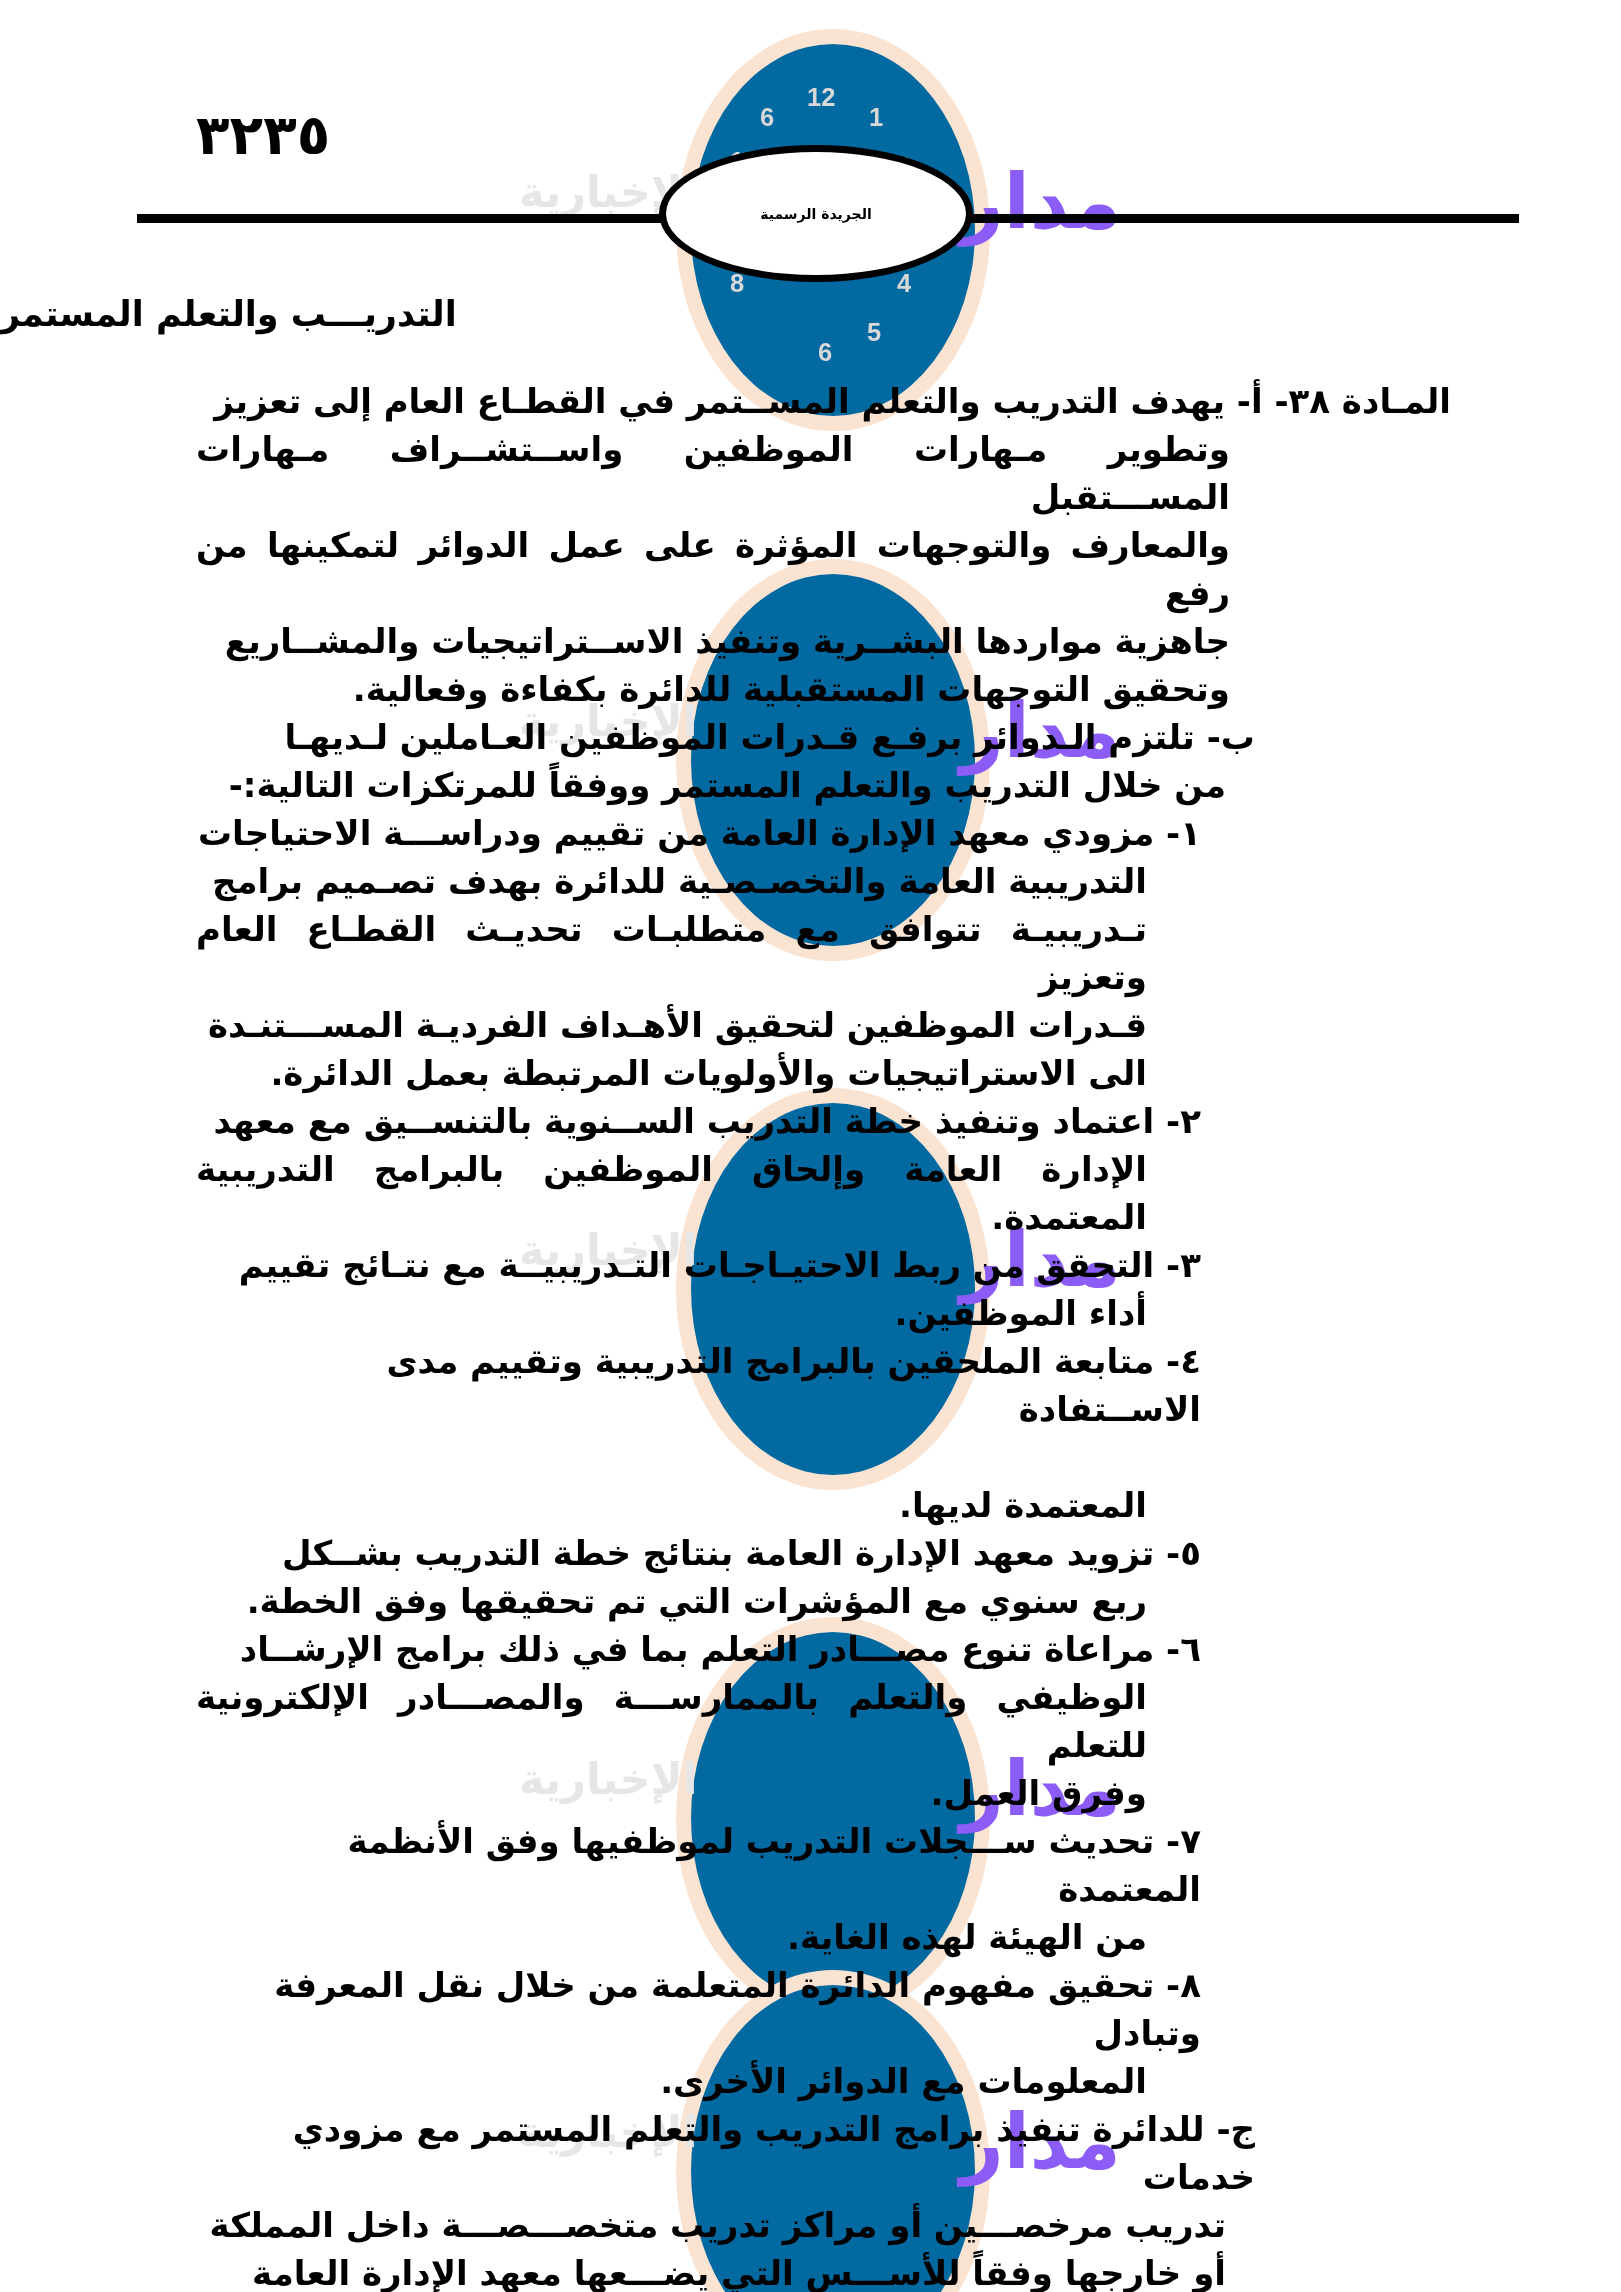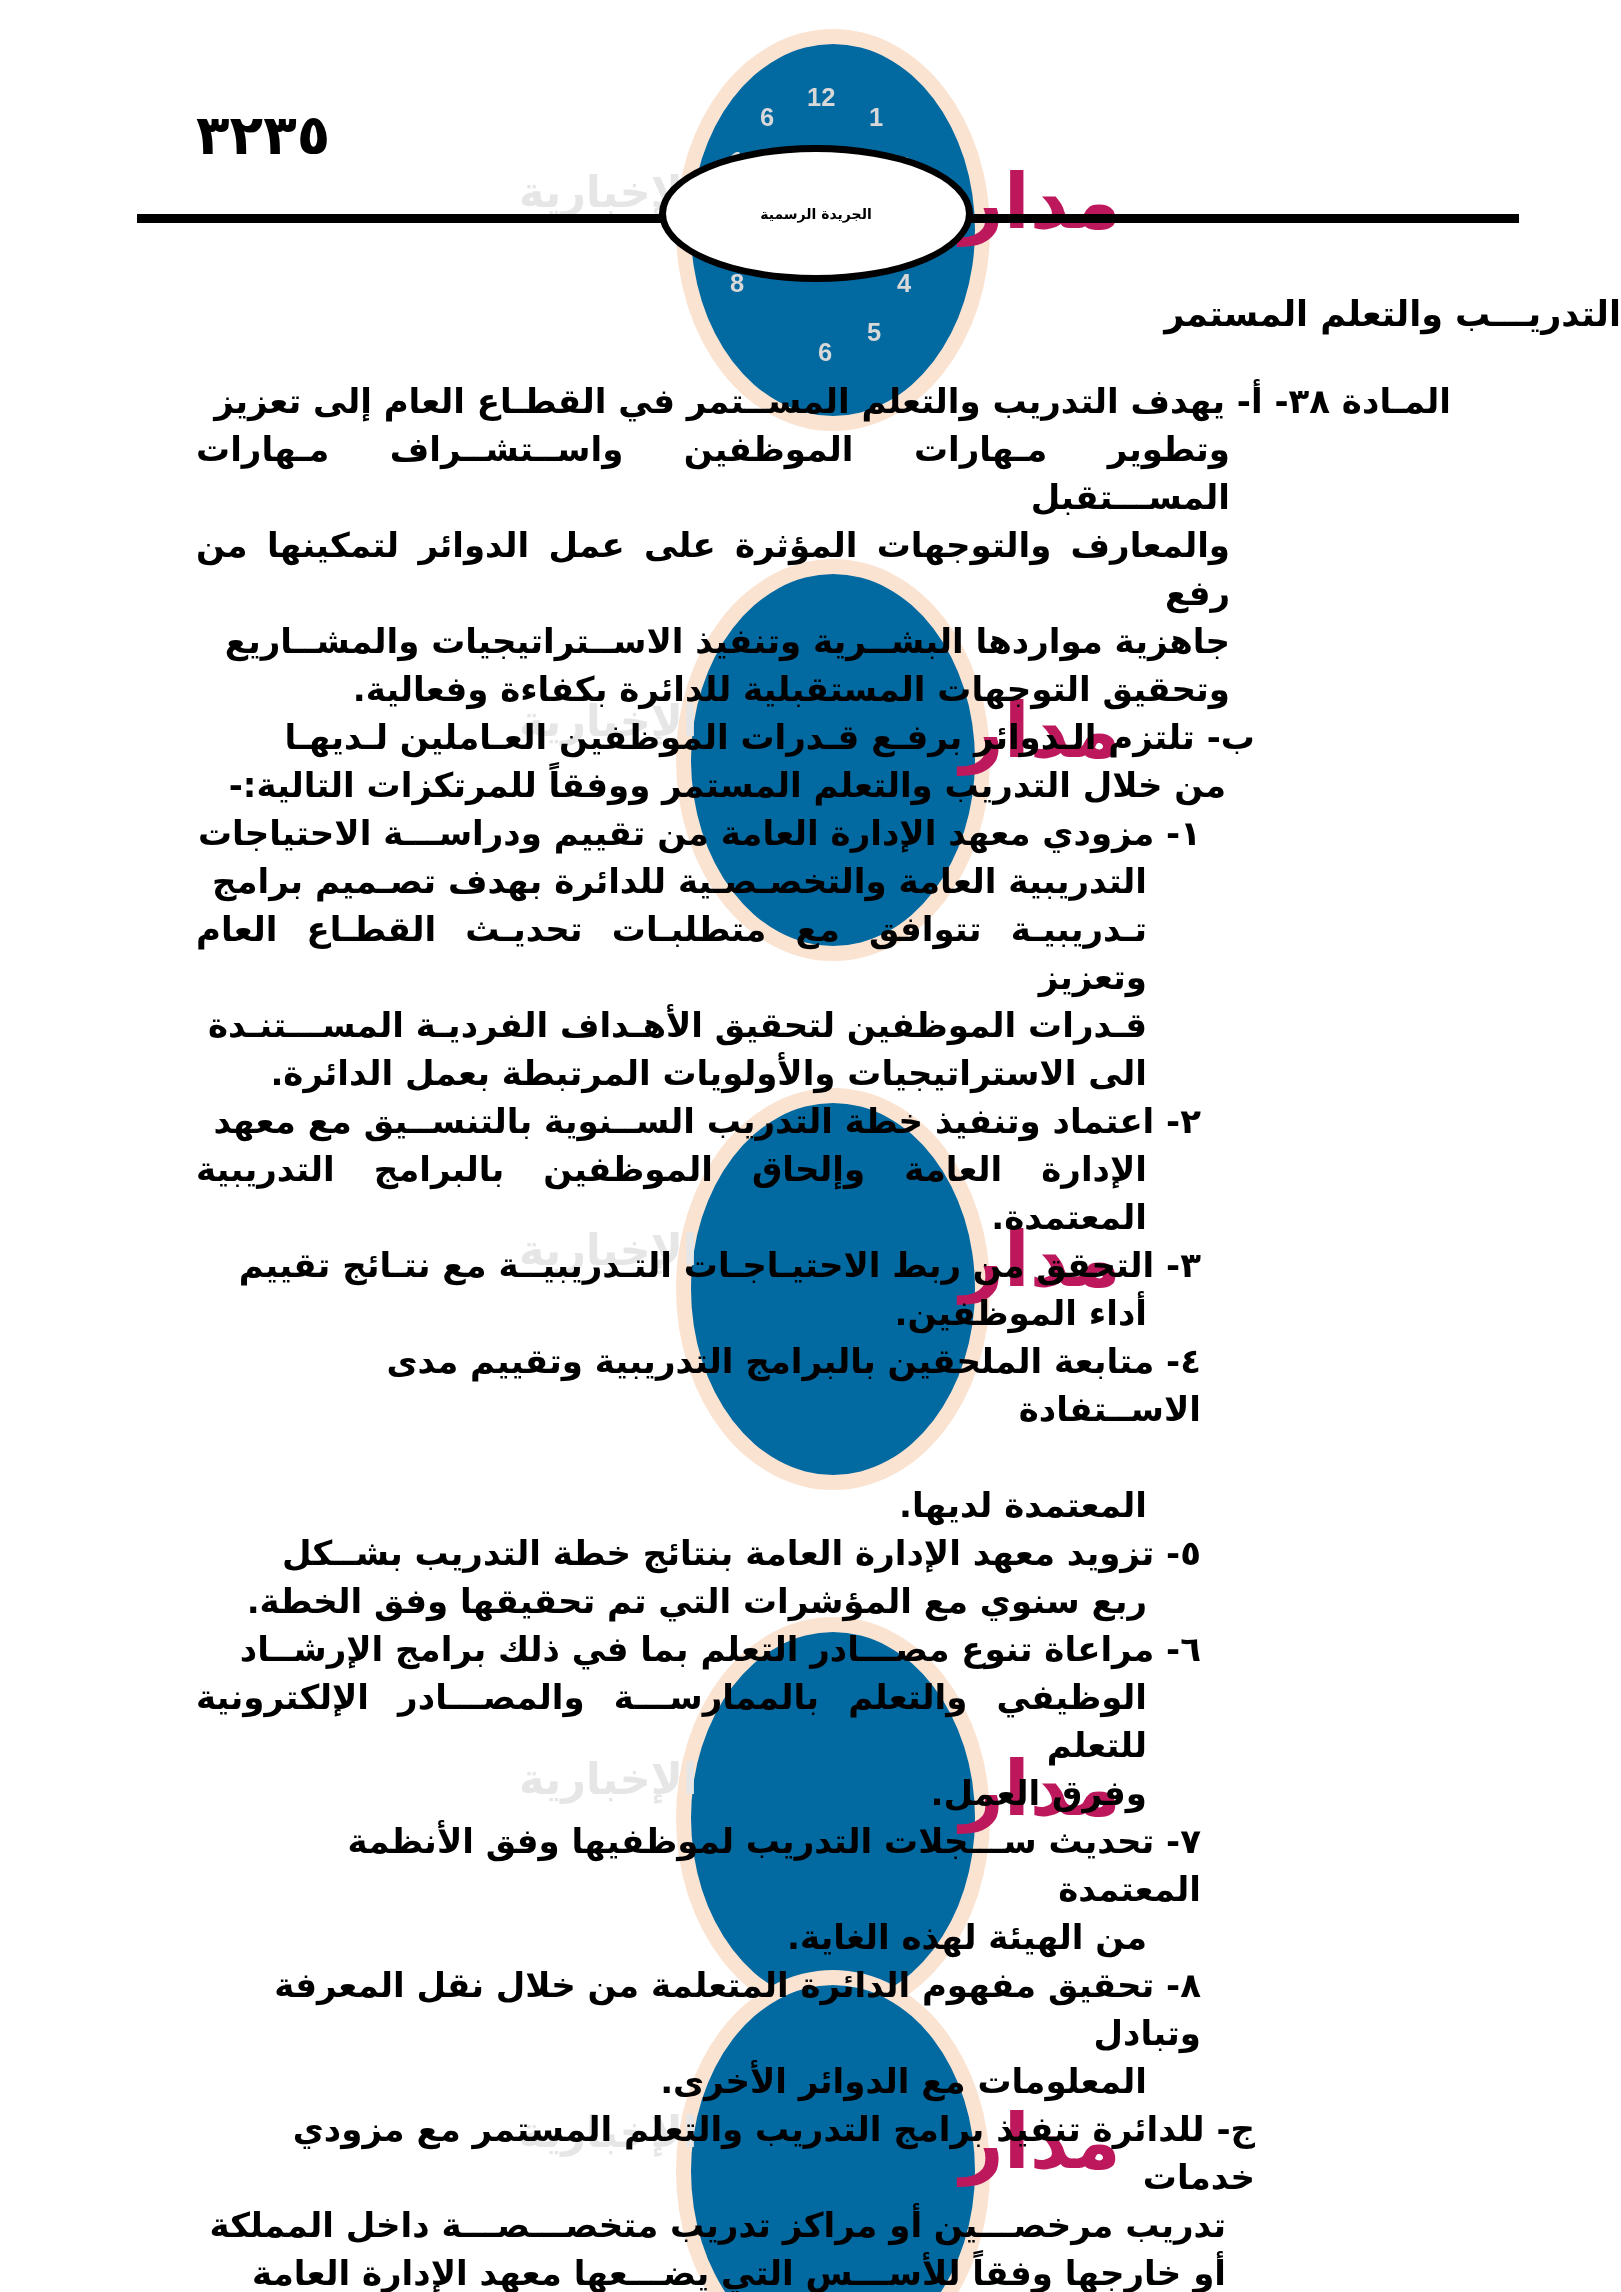--- a/index.html
+++ b/index.html
@@ -7,36 +7,36 @@
     width: 1621px; height: 2293px; background: #ffffff; position: relative; overflow: hidden;
     font-family: "DejaVu Sans", "Liberation Sans", sans-serif; color: #000;
   }
   .watermark { position: absolute; left: 0; top: 0; width: 1621px; height: 2293px; pointer-events: none; z-index: 0; }
   .wm-unit { position: absolute; left: 519px; width: 627px; height: 627px; }
   .wm-clock {
     position: absolute; left: 157px; top: 9.8px; width: 284px; height: 372px; border-radius: 50%;
     border: 15.7px solid #fbe3d2; background: #0369a1;
   }
   .wm-clock .num { position: absolute; font-family: "Liberation Sans", sans-serif; font-weight: bold; font-size: 25.5px; color: #d8d8d8; }
-  .wm-word-madar { position: absolute; left: 441px; top: 137px; font-size: 76px; font-weight: bold; color: #be185d; font-family: "DejaVu Sans", sans-serif; }
+  .wm-word-madar { position: absolute; left: 441px; top: 137px; font-size: 76px; font-weight: bold; color: #8b5cf6; font-family: "DejaVu Sans", sans-serif; }
   .wm-word-ikhb { position: absolute; left: 0px; top: 147px; font-size: 43px; font-weight: bold; color: #e6e6e6; font-family: "DejaVu Sans", sans-serif; }
 
   .page-number {
     position: absolute; left: 196px; top: 103px; font-size: 55px; font-weight: bold; letter-spacing: 3.9px;
     font-family: "DejaVu Sans", sans-serif; z-index: 2; direction: rtl;
   }
   .header-rule { position: absolute; left: 137px; top: 214px; width: 1382px; height: 8.8px; background: #000; z-index: 2; }
   .header-oval {
     position: absolute; left: 659px; top: 145px; width: 314px; height: 137px; border: 7.8px solid #000;
     border-radius: 50%; background: #fff; z-index: 3; box-sizing: border-box;
     display: flex; align-items: center; justify-content: center;
   }
   .header-oval span { font-size: 14px; font-weight: bold; direction: rtl; }
   .section-title {
-    position: absolute; left: 0; width: 1621px; top: 294px; text-align: right; font-size: 35px; font-weight: bold;
+    position: absolute; left: 0; width: 1621px; top: 294px; text-align: left; font-size: 35px; font-weight: bold;
     direction: rtl; z-index: 2;
   }
   .content {
     position: absolute; left: 196px; top: 377px; width: 1255px; direction: rtl; z-index: 2;
     font-size: 34px; font-weight: bold; line-height: 48px;
   }
   .para { margin: 0; }
   .intro { padding-right: 0; }
   .intro .body { display: block; padding-right: 221px; text-align: justify; text-align-last: right; }
   .intro .lead { display: block; }

